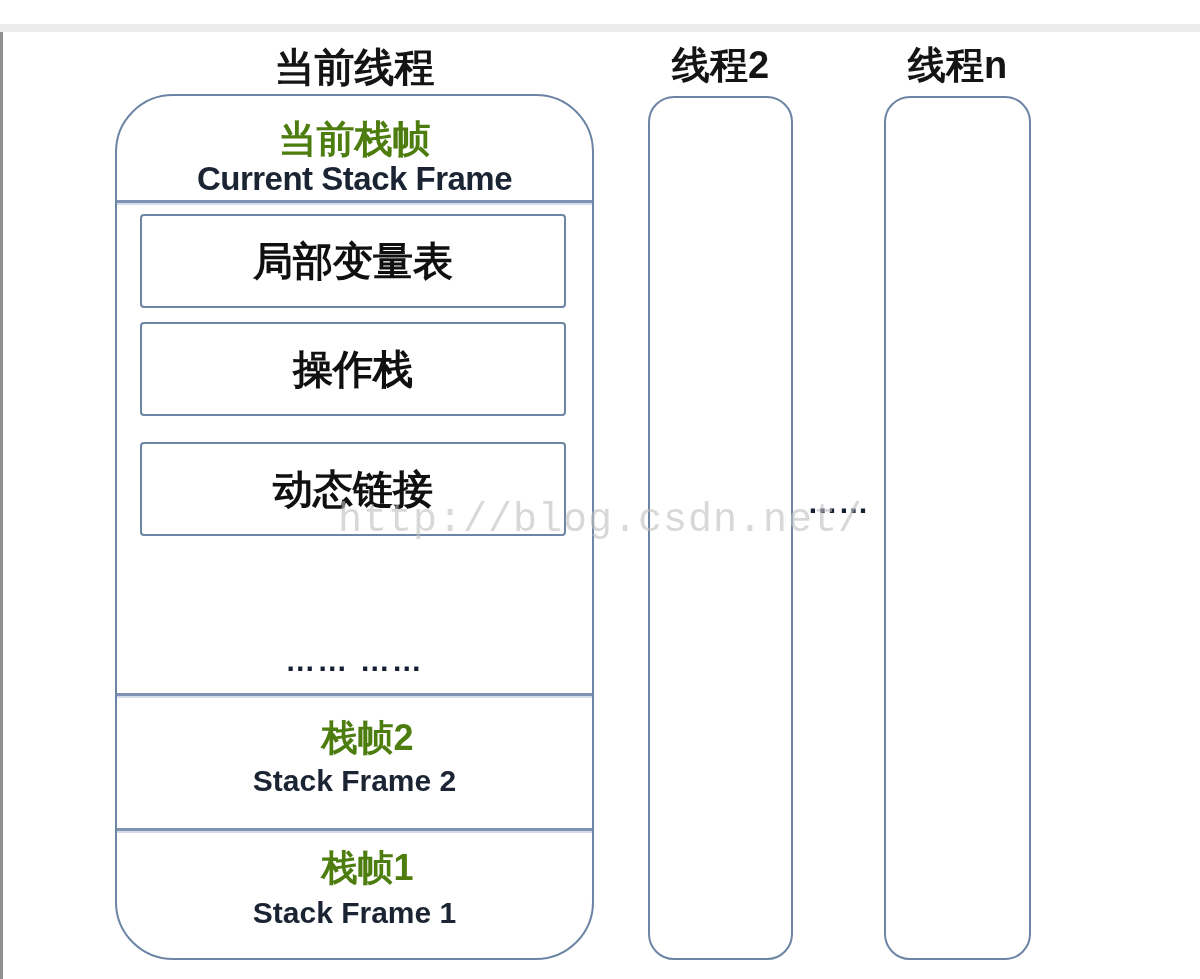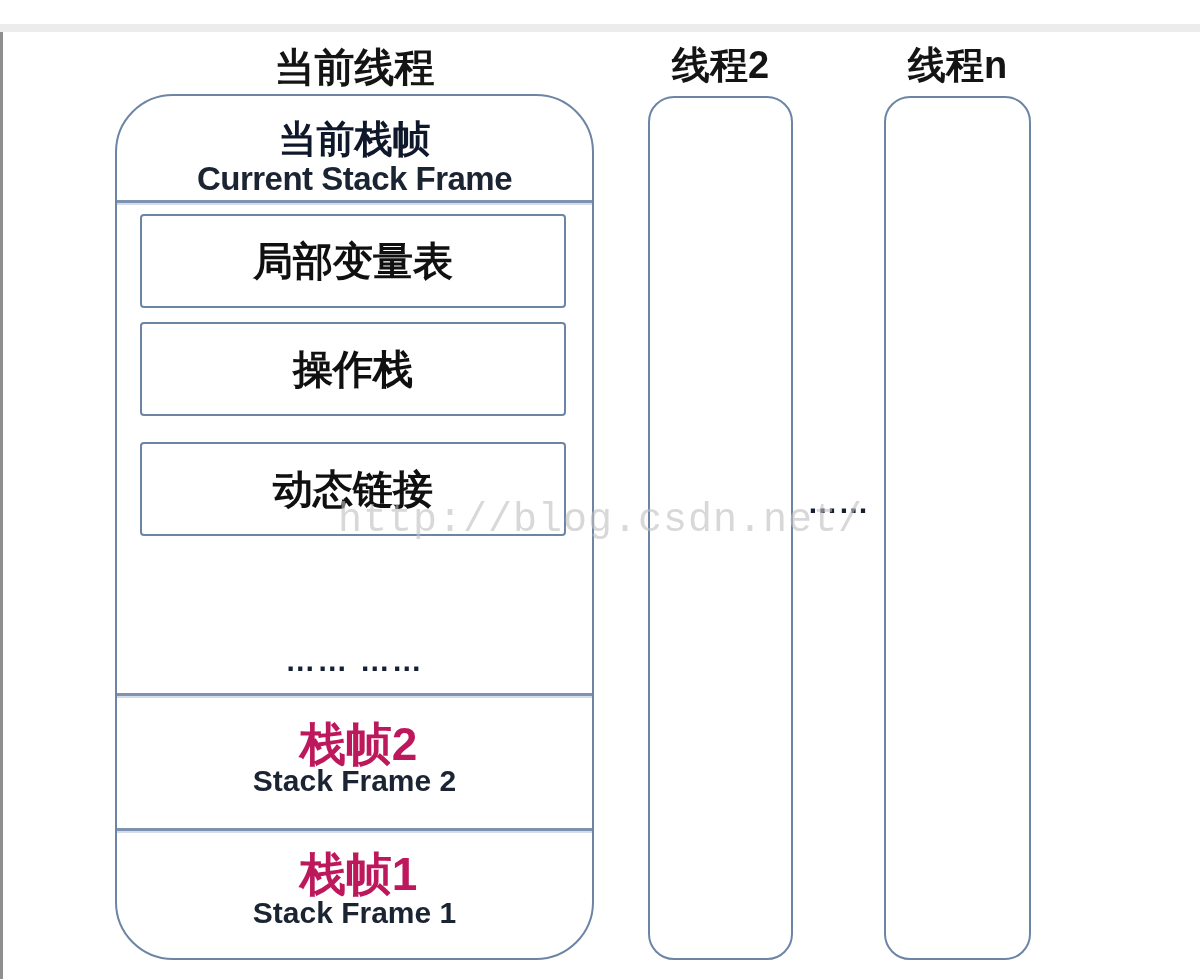--- a/index.html
+++ b/index.html
@@ -18,35 +18,35 @@
 
   .stack-container{
     position:absolute;left:115px;top:70px;width:479px;height:866px;
     border:2px solid var(--border,#6d85a5);border-radius:58px;box-sizing:border-box;
     background:transparent;
   }
   .divider{position:absolute;left:0;right:0;height:3px;background:var(--divider,#7e93b2);
     box-shadow:0 2px 0 rgba(174,191,214,.55);}
   .d1{top:104px}.d2{top:597px}.d3{top:732px}
 
-  .hdr-cn{position:absolute;left:0;width:100%;top:18px;font-size:38px;font-weight:600;color:#0f172a;text-align:center;}
+  .hdr-cn{position:absolute;left:0;width:100%;top:18px;font-size:38px;font-weight:600;color:#4d7c0f;text-align:center;}
   .hdr-en{position:absolute;left:0;width:100%;top:64px;font-size:33px;font-weight:700;color:#1b2433;text-align:center;letter-spacing:-0.5px;}
 
   .part-box{
     position:absolute;left:23px;width:426px;height:94px;box-sizing:border-box;
     border:2px solid var(--border,#6d85a5);border-radius:4px;background:#fff;
     display:flex;align-items:center;justify-content:center;
     font-size:40px;font-weight:600;color:#101010;
   }
   .p1{top:118px}.p2{top:226px}.p3{top:346px}.p4{top:458px}
 
   .stack-dots{position:absolute;left:0;width:100%;top:548px;text-align:center;
     font-size:30px;font-weight:800;color:#152033;letter-spacing:2px;}
 
-  .frame-cn{position:absolute;left:4px;width:100%;text-align:center;font-size:46px;font-weight:600;color:#be185d;}
+  .frame-cn{position:absolute;left:13px;width:100%;text-align:center;font-size:36px;font-weight:600;color:#4d7c0f;}
   .frame-en{position:absolute;left:0;width:100%;text-align:center;font-size:30px;font-weight:700;color:#1b2433;}
   .f2cn{top:618px}.f2en{top:668px}.f1cn{top:748px}.f1en{top:800px}
 
   .thread-box{
     position:absolute;top:72px;height:864px;box-sizing:border-box;
     border:2px solid var(--border,#6d85a5);border-radius:26px;background:#fff;
   }
   .tb2{left:648px;width:145px;}
   .tbn{left:884px;width:147px;}
 

